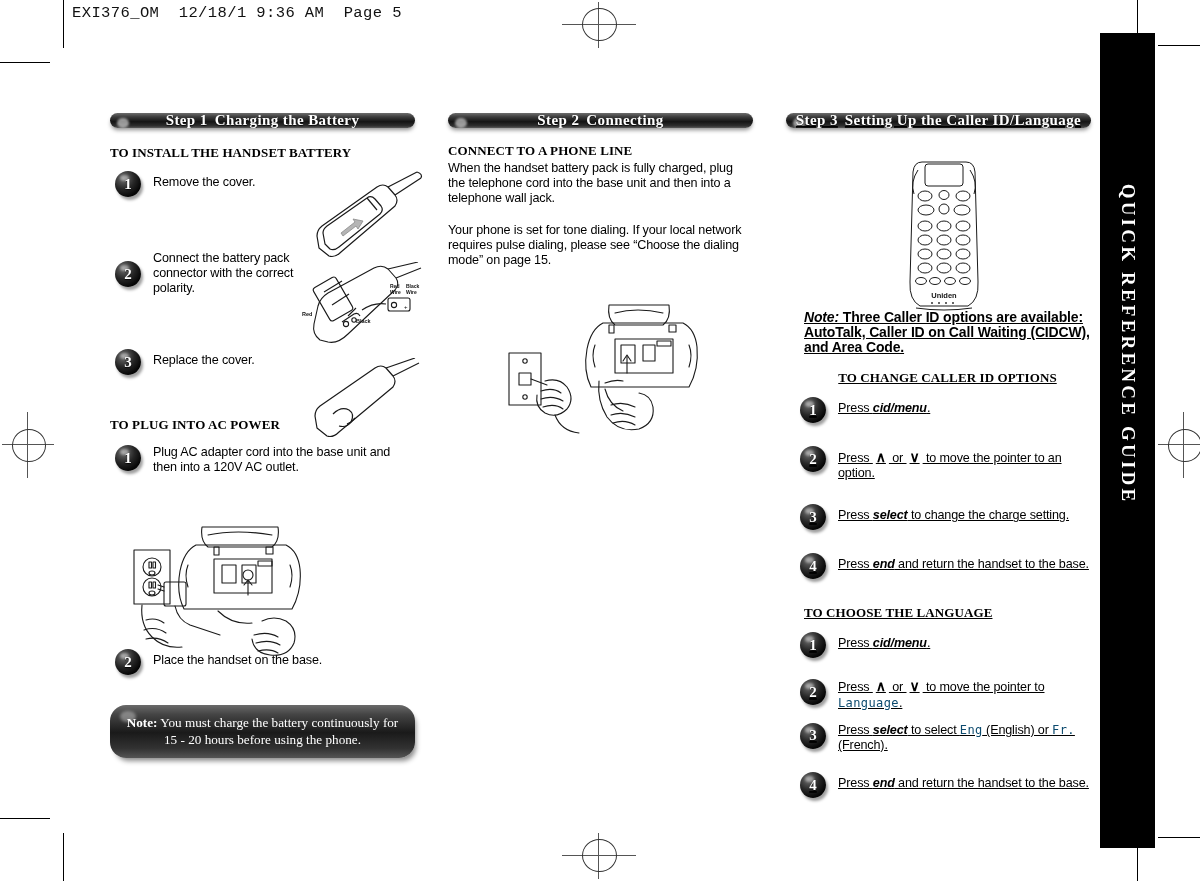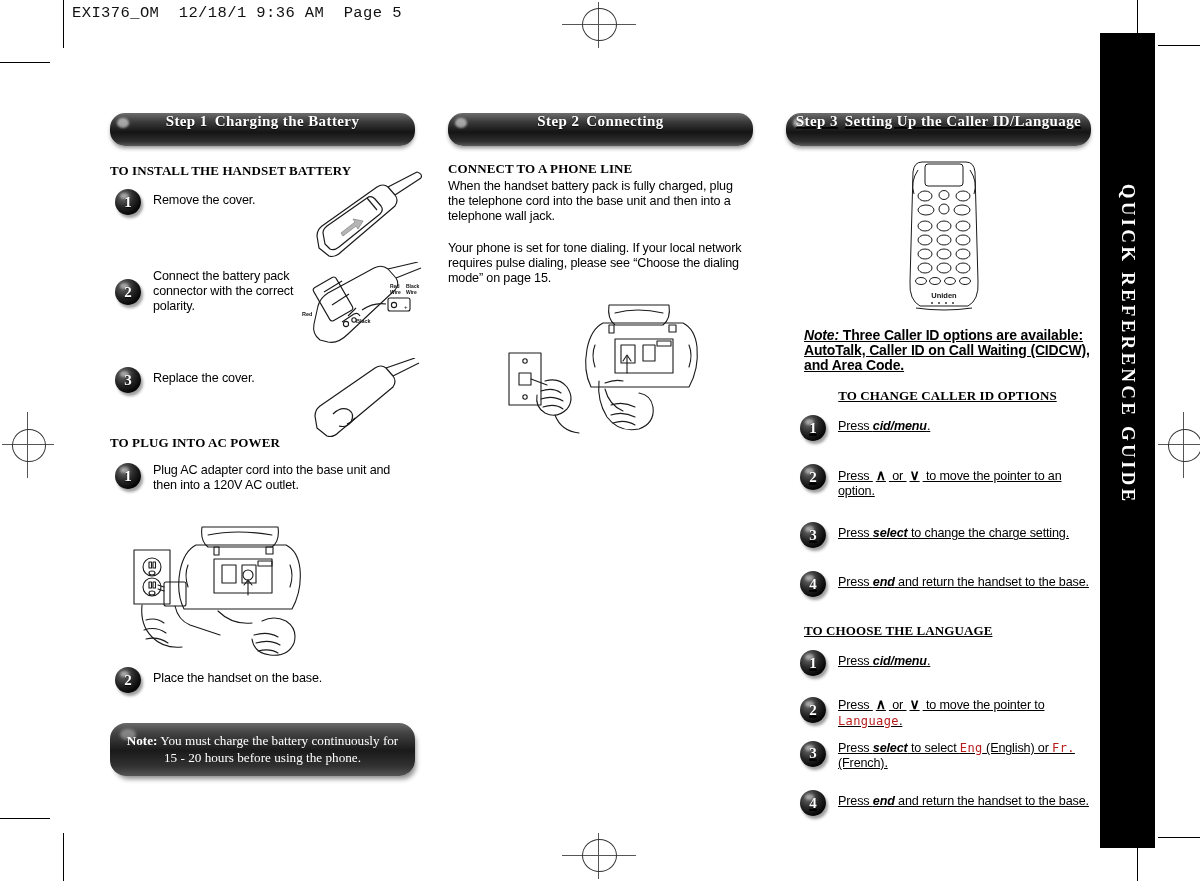--- a/index.html
+++ b/index.html
@@ -49,24 +49,24 @@
 
   
   .col { position: absolute; top: 113px; }
   #col1 { left: 110px; width: 305px; }
   #col2 { left: 448px; width: 305px; }
   #col3 { left: 786px; width: 305px; text-decoration: underline; }
 
   
   .pill {
     position: relative;
-    height: 33px; border-radius: 15px;
+    height: 15px; border-radius: 15px;
     background: linear-gradient(180deg,#6d6d6d 0%,#3c3c3c 26%,#141414 58%,#2f2f2f 86%,#5a5a5a 100%);
     box-shadow: 0 3px 4px -1px rgba(0,0,0,.45);
-    display: flex; justify-content: center;
+    display: flex; align-items: center; justify-content: center;
     overflow: hidden;
   }
   .pill::before {
     content:""; position:absolute; left:7px; top:5px;
     width:12px; height:10px; border-radius:50%;
     background: rgba(255,255,255,.55);
     filter: blur(1.2px);
   }
   .pill .ptxt {
     color: #fff;
@@ -116,21 +116,21 @@
   }
   .step .txt {
     font-family:"Liberation Sans", sans-serif;
     font-size: 12.6px; line-height: 15.2px;
     letter-spacing: -.15px;
     padding-left: 12px; padding-top: 4px;
   }
   .step .txt b { font-weight: bold; font-style: italic; }
   .lcd {
     font-family: "DejaVu Sans Mono", monospace;
-    font-size: 12px; letter-spacing: .4px; color:#b91c1c;
+    font-size: 12px; letter-spacing: .4px; color:#0c4a6e;
   }
   .arrowk { font-size: 14px; font-weight: bold; padding: 0 3px; }
 
   
   .notebox {
     position: relative;
     border-radius: 16px;
     background: linear-gradient(180deg,#6a6a6a 0%,#444 18%,#1a1a1a 52%,#323232 82%,#555 100%);
     box-shadow: 3px 5px 5px -2px rgba(0,0,0,.45);
     padding: 9px 14px 10px;

